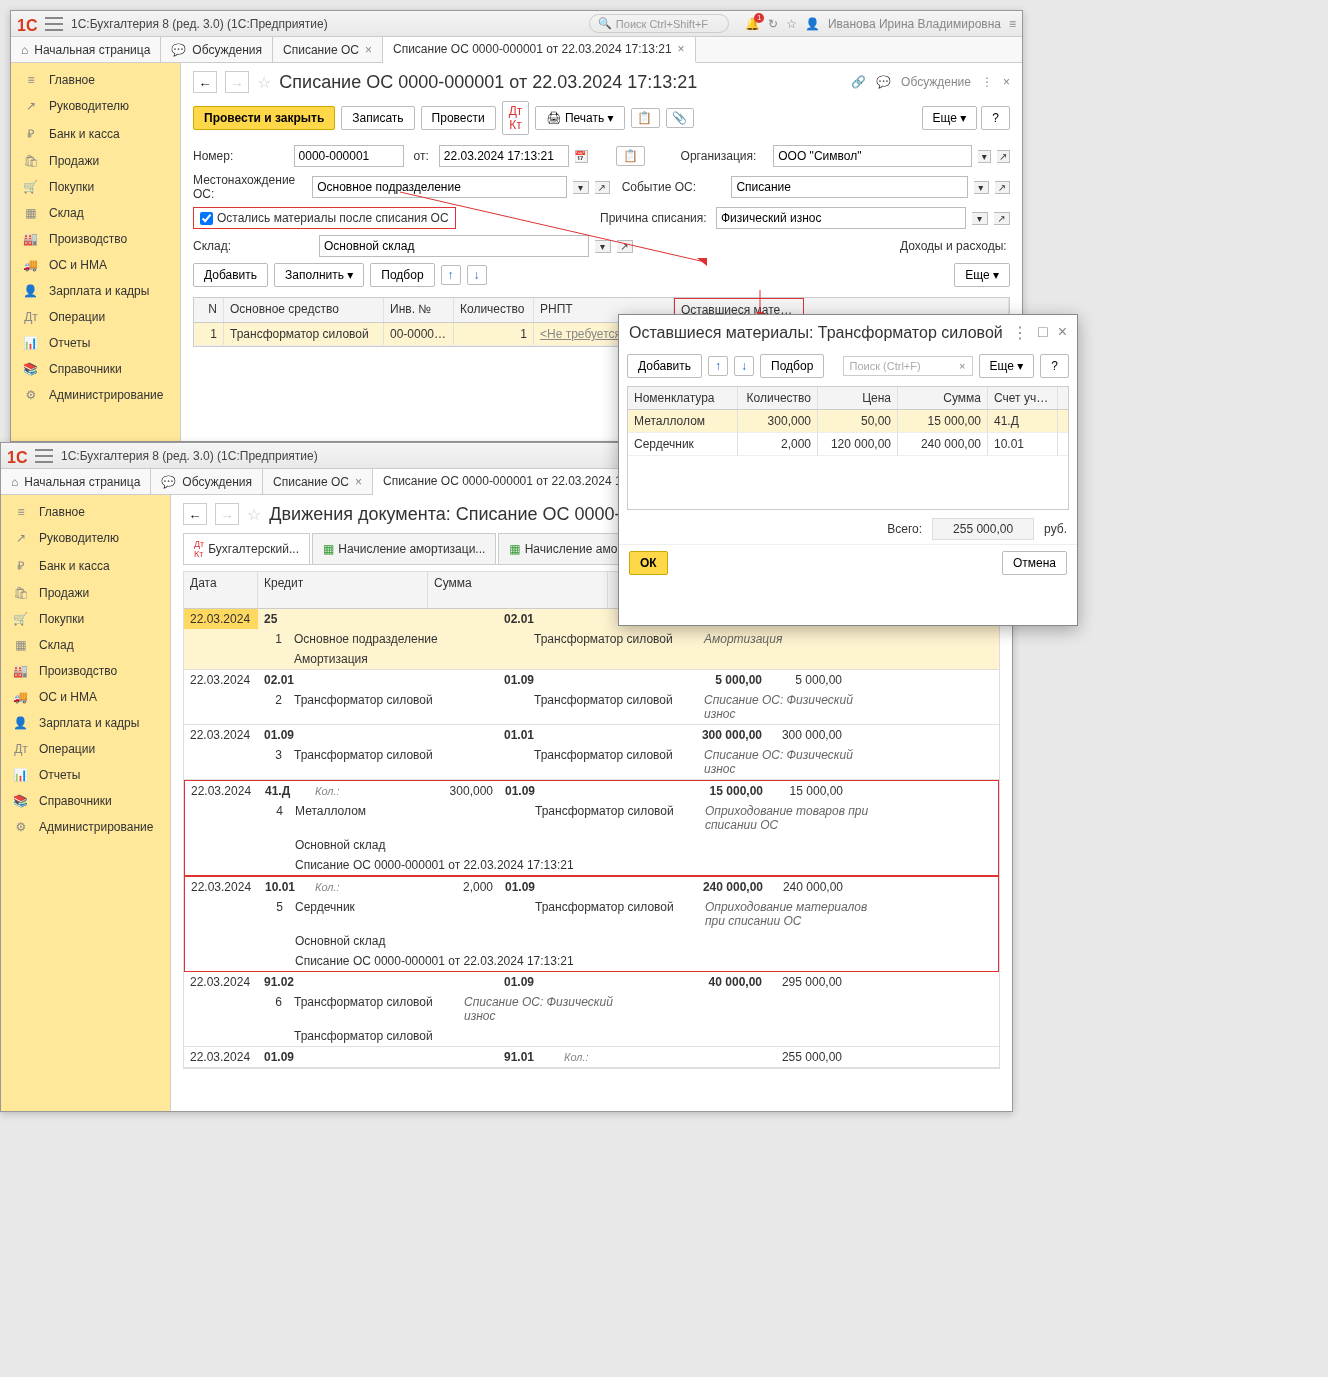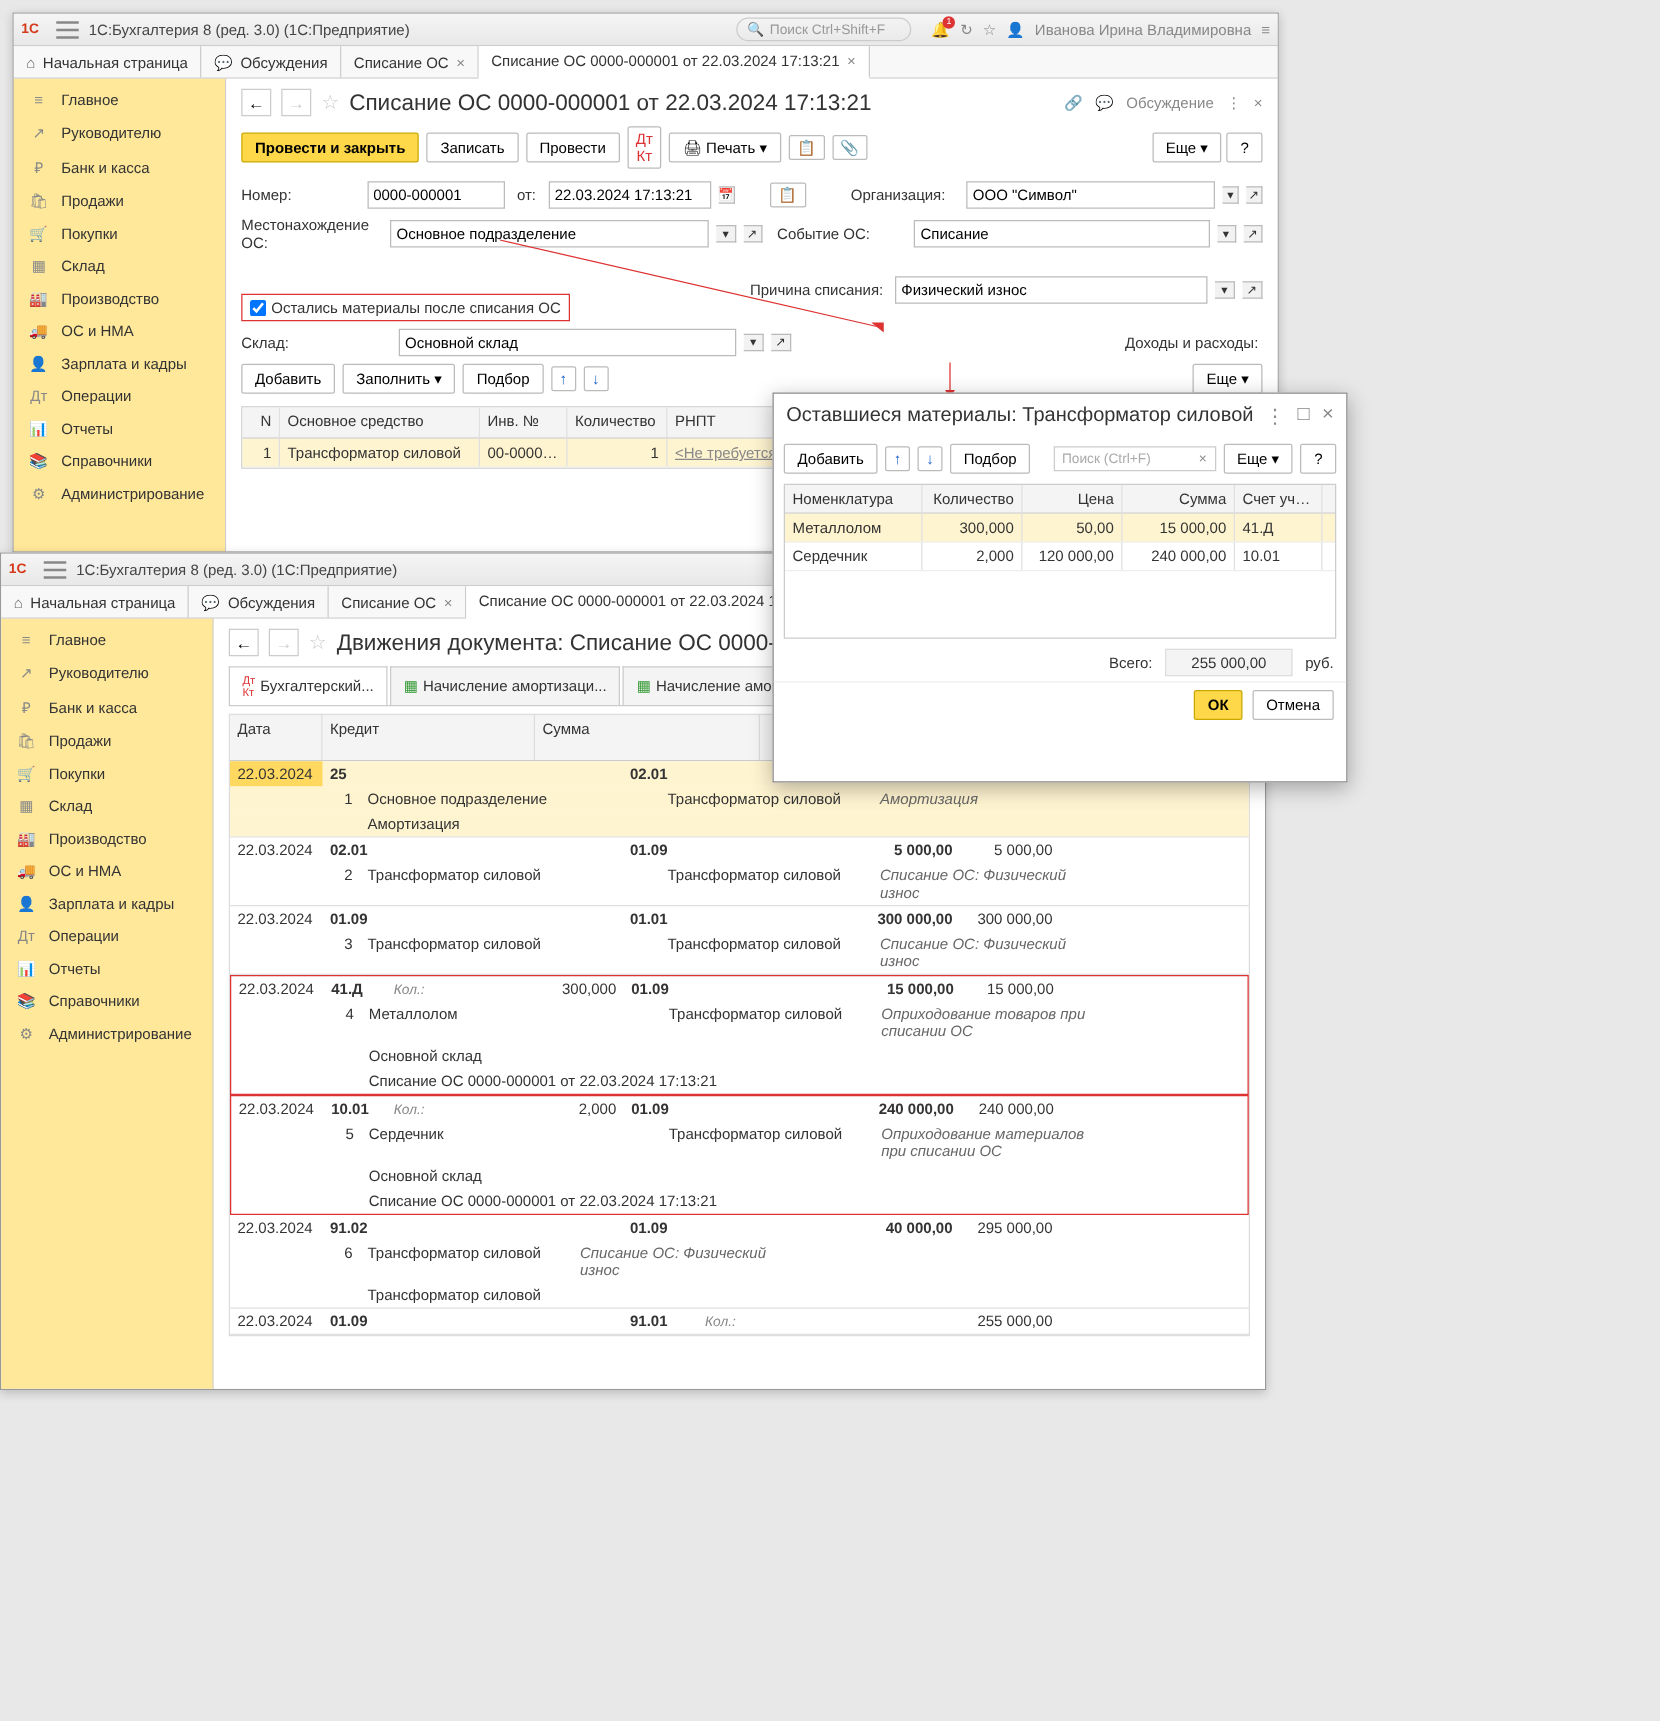--- a/index.html
+++ b/index.html
@@ -4,21 +4,21 @@
 <style>
 * { box-sizing: border-box; margin: 0; padding: 0; font-family: Arial, sans-serif; }
 body { background: #e8e8e8; font-size: 12px; color: #333; position: relative; width: 1328px; height: 1377px; }
 
 .window { position: absolute; background: #fff; border: 1px solid #999; box-shadow: 0 2px 8px rgba(0,0,0,0.2); }
 .win1 { left: 10px; top: 10px; width: 1013px; height: 432px; }
 .win2 { left: 0px; top: 442px; width: 1013px; height: 670px; }
 .popup { position: absolute; left: 618px; top: 314px; width: 460px; height: 312px; background: #fff; border: 1px solid #888; box-shadow: 0 4px 16px rgba(0,0,0,0.3); z-index: 100; }
 
 .titlebar { height: 26px; background: linear-gradient(#f5f5f5,#e8e8e8); display: flex; align-items: center; padding: 0 6px; border-bottom: 1px solid #ccc; font-size: 12px; color: #444; gap: 8px; }
-.logo { width: 20px; height: 14px; color: #d63b1e; font-weight: bold; font-size: 11px; }
+.logo { width: 20px; height: 14px; color: #d63b1e; font-weight: bold; font-size: 16px; }
 .hamburger { width: 18px; height: 14px; display: inline-flex; flex-direction: column; justify-content: space-between; cursor: pointer; }
 .hamburger span { height: 2px; background: #888; }
 .searchbox { margin-left: auto; border: 1px solid #ccc; border-radius: 10px; padding: 2px 8px; width: 140px; font-size: 11px; color: #999; display: flex; align-items: center; gap: 4px; }
 .topicons { display: flex; gap: 8px; margin-left: 8px; align-items: center; color: #888; }
 .bell { position: relative; color: #4a8; }
 .bell-badge { position: absolute; top: -4px; right: -4px; background: #d33; color: #fff; border-radius: 50%; width: 10px; height: 10px; font-size: 7px; text-align: center; line-height: 10px; }
 
 .tabbar { height: 26px; background: #f8f8f8; display: flex; align-items: stretch; border-bottom: 1px solid #ccc; font-size: 12px; }
 .tab { padding: 4px 10px; border-right: 1px solid #ccc; display: flex; align-items: center; gap: 6px; cursor: pointer; }
 .tab.active { background: #fff; border-bottom: 2px solid #fff; margin-bottom: -1px; }
@@ -41,37 +41,37 @@
 .btn { border: 1px solid #bbb; background: #fff; padding: 4px 10px; cursor: pointer; font-size: 12px; border-radius: 2px; }
 .btn-primary { background: #ffd84a; border-color: #c9a800; font-weight: bold; }
 .btn-small { padding: 2px 6px; }
 .toolbar-right { margin-left: auto; display: flex; gap: 4px; }
 
 .form-row { display: flex; align-items: center; gap: 6px; margin-bottom: 6px; font-size: 12px; }
 .form-label { width: 120px; color: #333; }
 .form-label-r { width: 110px; color: #333; }
 .input { border: 1px solid #bbb; padding: 3px 4px; font-size: 12px; background: #fff; }
 .input-btn { width: 16px; border: 1px solid #bbb; border-left: none; background: #f2f2f2; text-align: center; cursor: pointer; font-size: 10px; }
-.checkbox-row { border: 1px solid #d33; padding: 3px 6px; display: inline-flex; align-items: center; gap: 4px; margin-top: 28px; }
+.checkbox-row { border: 1px solid #d33; padding: 3px 6px; display: inline-flex; align-items: center; gap: 4px; }
 .link { color: #1a6cc7; text-decoration: underline; cursor: pointer; }
 
 .table { border: 1px solid #ccc; font-size: 12px; }
 .table-header { display: flex; background: #f4f4f4; border-bottom: 1px solid #ccc; }
 .th, .td { padding: 4px 6px; border-right: 1px solid #e0e0e0; overflow: hidden; white-space: nowrap; text-overflow: ellipsis; }
 .table-row { display: flex; border-bottom: 1px solid #eee; }
 .table-row.sel { background: #fff4d0; }
 .th-highlight { border: 1px solid #d33; }
 .num-col { width: 30px; text-align: right; }
 
 .popup-title { padding: 8px 10px; font-size: 16px; display: flex; align-items: center; }
 .popup-title-icons { margin-left: auto; display: flex; gap: 10px; color: #888; }
 .popup-toolbar { padding: 4px 8px; display: flex; gap: 6px; align-items: center; }
 .popup-search { border: 1px solid #ccc; padding: 3px 6px; width: 130px; font-size: 11px; display: flex; align-items: center; }
 .popup-table { margin: 4px 8px; border: 1px solid #ccc; height: 124px; overflow: auto; }
-.popup-footer { padding: 6px 10px; display: flex; justify-content: flex-end; align-items: center; gap: 8px; border-top: 1px solid #eee; margin-top: auto; }
+.popup-footer { padding: 6px 10px; display: flex; justify-content: space-between; align-items: center; gap: 8px; border-top: 1px solid #eee; margin-top: auto; }
 .popup-total-row { display: flex; justify-content: flex-end; padding: 4px 10px; gap: 10px; align-items: center; }
 
 .movements-tabs { display: flex; border-bottom: 1px solid #ccc; font-size: 12px; margin-top: 8px; }
 .mtab { padding: 5px 10px; border: 1px solid #ccc; border-bottom: none; margin-right: 2px; background: #f4f4f4; display: flex; align-items: center; gap: 4px; cursor: pointer; }
 .mtab.active { background: #fff; }
 
 .ledger { margin-top: 6px; font-size: 12px; border: 1px solid #ddd; }
 .ledger-header { display: flex; background: #f4f4f4; border-bottom: 1px solid #ccc; }
 .lh { padding: 4px 6px; border-right: 1px solid #ddd; }
 .ledger-group { border-bottom: 1px solid #e0e0e0; }

